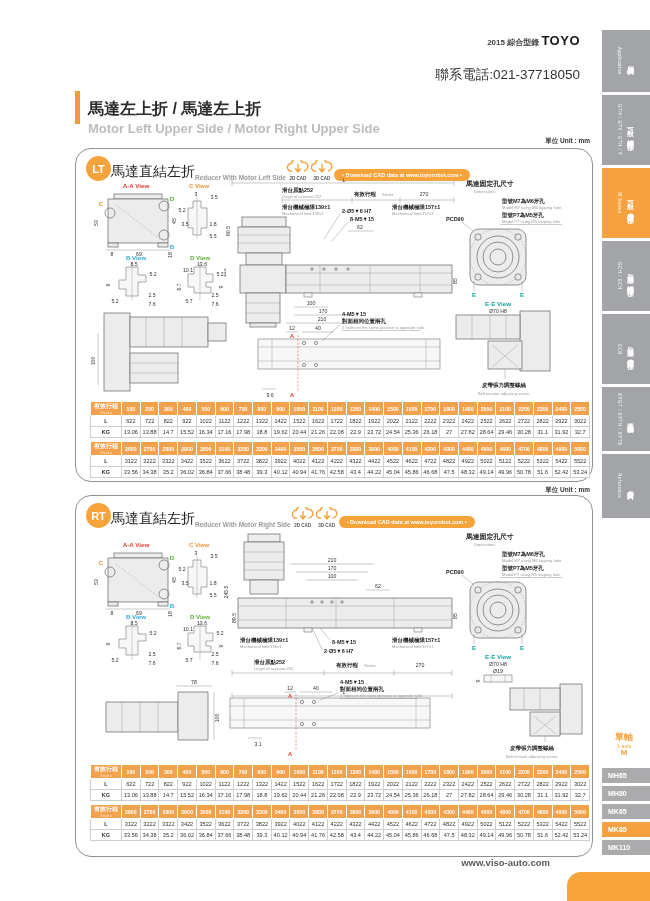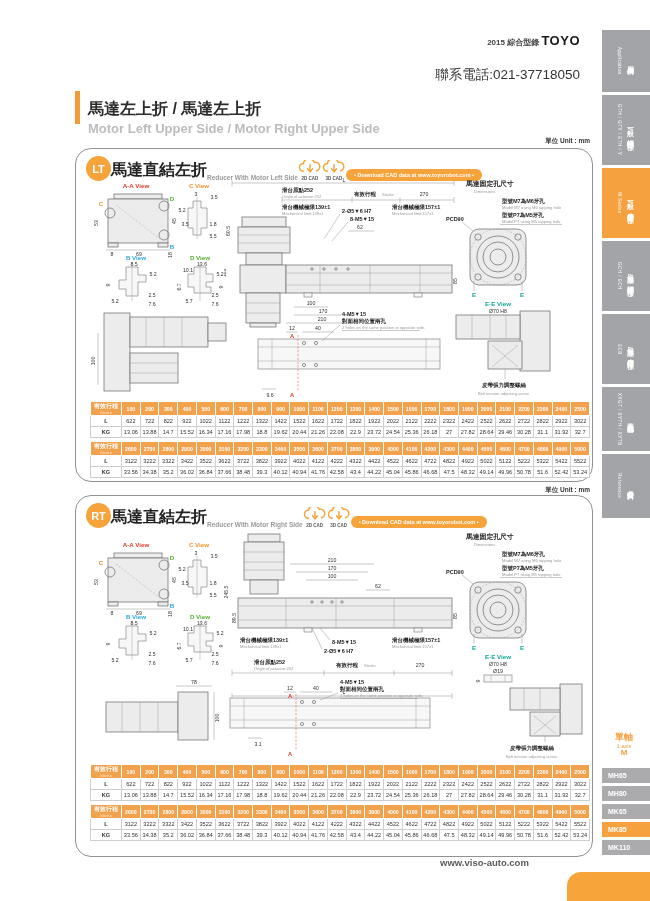--- a/index.html
+++ b/index.html
@@ -23,31 +23,31 @@
   .t4{top:241px;height:70px;}.t5{top:314px;height:70px;}.t6{top:387px;height:64px;}.t7{top:454px;height:64px;}
   .axis-block{position:absolute;left:600px;top:733px;width:48px;text-align:center;line-height:1.1;}
   .axis-zh{font-size:9px;font-weight:bold;color:#F6A13F;}
   .axis-en{font-size:5.5px;color:#F6A13F;}
   .axis-m{font-size:8px;font-weight:bold;color:#F6A13F;}
   .model{position:absolute;left:602px;width:48px;height:15px;background:#ABABAE;color:#fff;
          font-size:7px;font-weight:bold;line-height:15px;padding-left:6px;box-sizing:border-box;}
   .model.active{background:#F6A13F;}
   .m1{top:768px;}.m2{top:786px;}.m3{top:804px;}.m4{top:822px;}.m5{top:840px;}
   .corner{position:absolute;left:567px;top:872px;width:83px;height:29px;background:#F7A43B;border-radius:14px 0 0 0;}
-  .footer{position:absolute;left:440px;top:857px;width:110px;text-align:left;font-size:9.5px;font-weight:bold;color:#5a5a5a;}
+  .footer{position:absolute;left:440px;top:857px;width:110px;text-align:right;font-size:9.5px;font-weight:bold;color:#5a5a5a;}
   
   .panel{position:absolute;left:75px;width:518px;border:1.5px solid #8f9194;border-radius:16px;background:#fff;box-sizing:border-box;}
   .panel.lt{top:148px;height:334px;}
   .panel.rt{top:495px;height:362px;}
   .unit{position:absolute;left:470px;width:120px;text-align:right;font-size:6.5px;font-weight:bold;color:#333;}
   .unit.u-lt{top:137px;}.unit.u-rt{top:486px;}
   .p-head{position:absolute;left:10px;top:5px;height:27px;display:flex;align-items:flex-end;gap:0;}
   .badge{width:25px;height:25px;border-radius:50%;background:#F6A33C;color:#fff;font-weight:bold;font-size:11px;
          display:flex;align-items:center;justify-content:center;flex:0 0 auto;}
-  .p-title-zh{font-size:16px;font-weight:bold;color:#222;white-space:nowrap;}
+  .p-title-zh{font-size:14px;font-weight:normal;color:#222;white-space:nowrap;}
   .p-title-en{font-size:6.5px;font-weight:bold;color:#9a9a9a;white-space:nowrap;}
   .cad{display:flex;flex-direction:column;align-items:center;gap:1px;}
   .cad svg{width:24px;height:15px;}
   .cad .lbl{font-size:4.5px;font-weight:bold;color:#555;}
   .cloud{fill:none;stroke:#F6A33C;stroke-width:1.6;stroke-linecap:round;}
   .dl-pill{background:#F6A33C;color:#fff;font-size:5.5px;font-weight:bold;border-radius:7px;padding:3px 8px;white-space:nowrap;}
   .views-slot,.mount-slot,.main-draw,.bottom-draw,.stroke-tables{position:absolute;}
   .lt .views-slot{left:16px;top:30px;}  .rt .views-slot{left:16px;top:42px;}
   .lt .main-draw{left:148px;top:28px;}  .rt .main-draw{left:148px;top:34px;}
   .lt .mount-slot{left:368px;top:28px;} .rt .mount-slot{left:368px;top:34px;}

